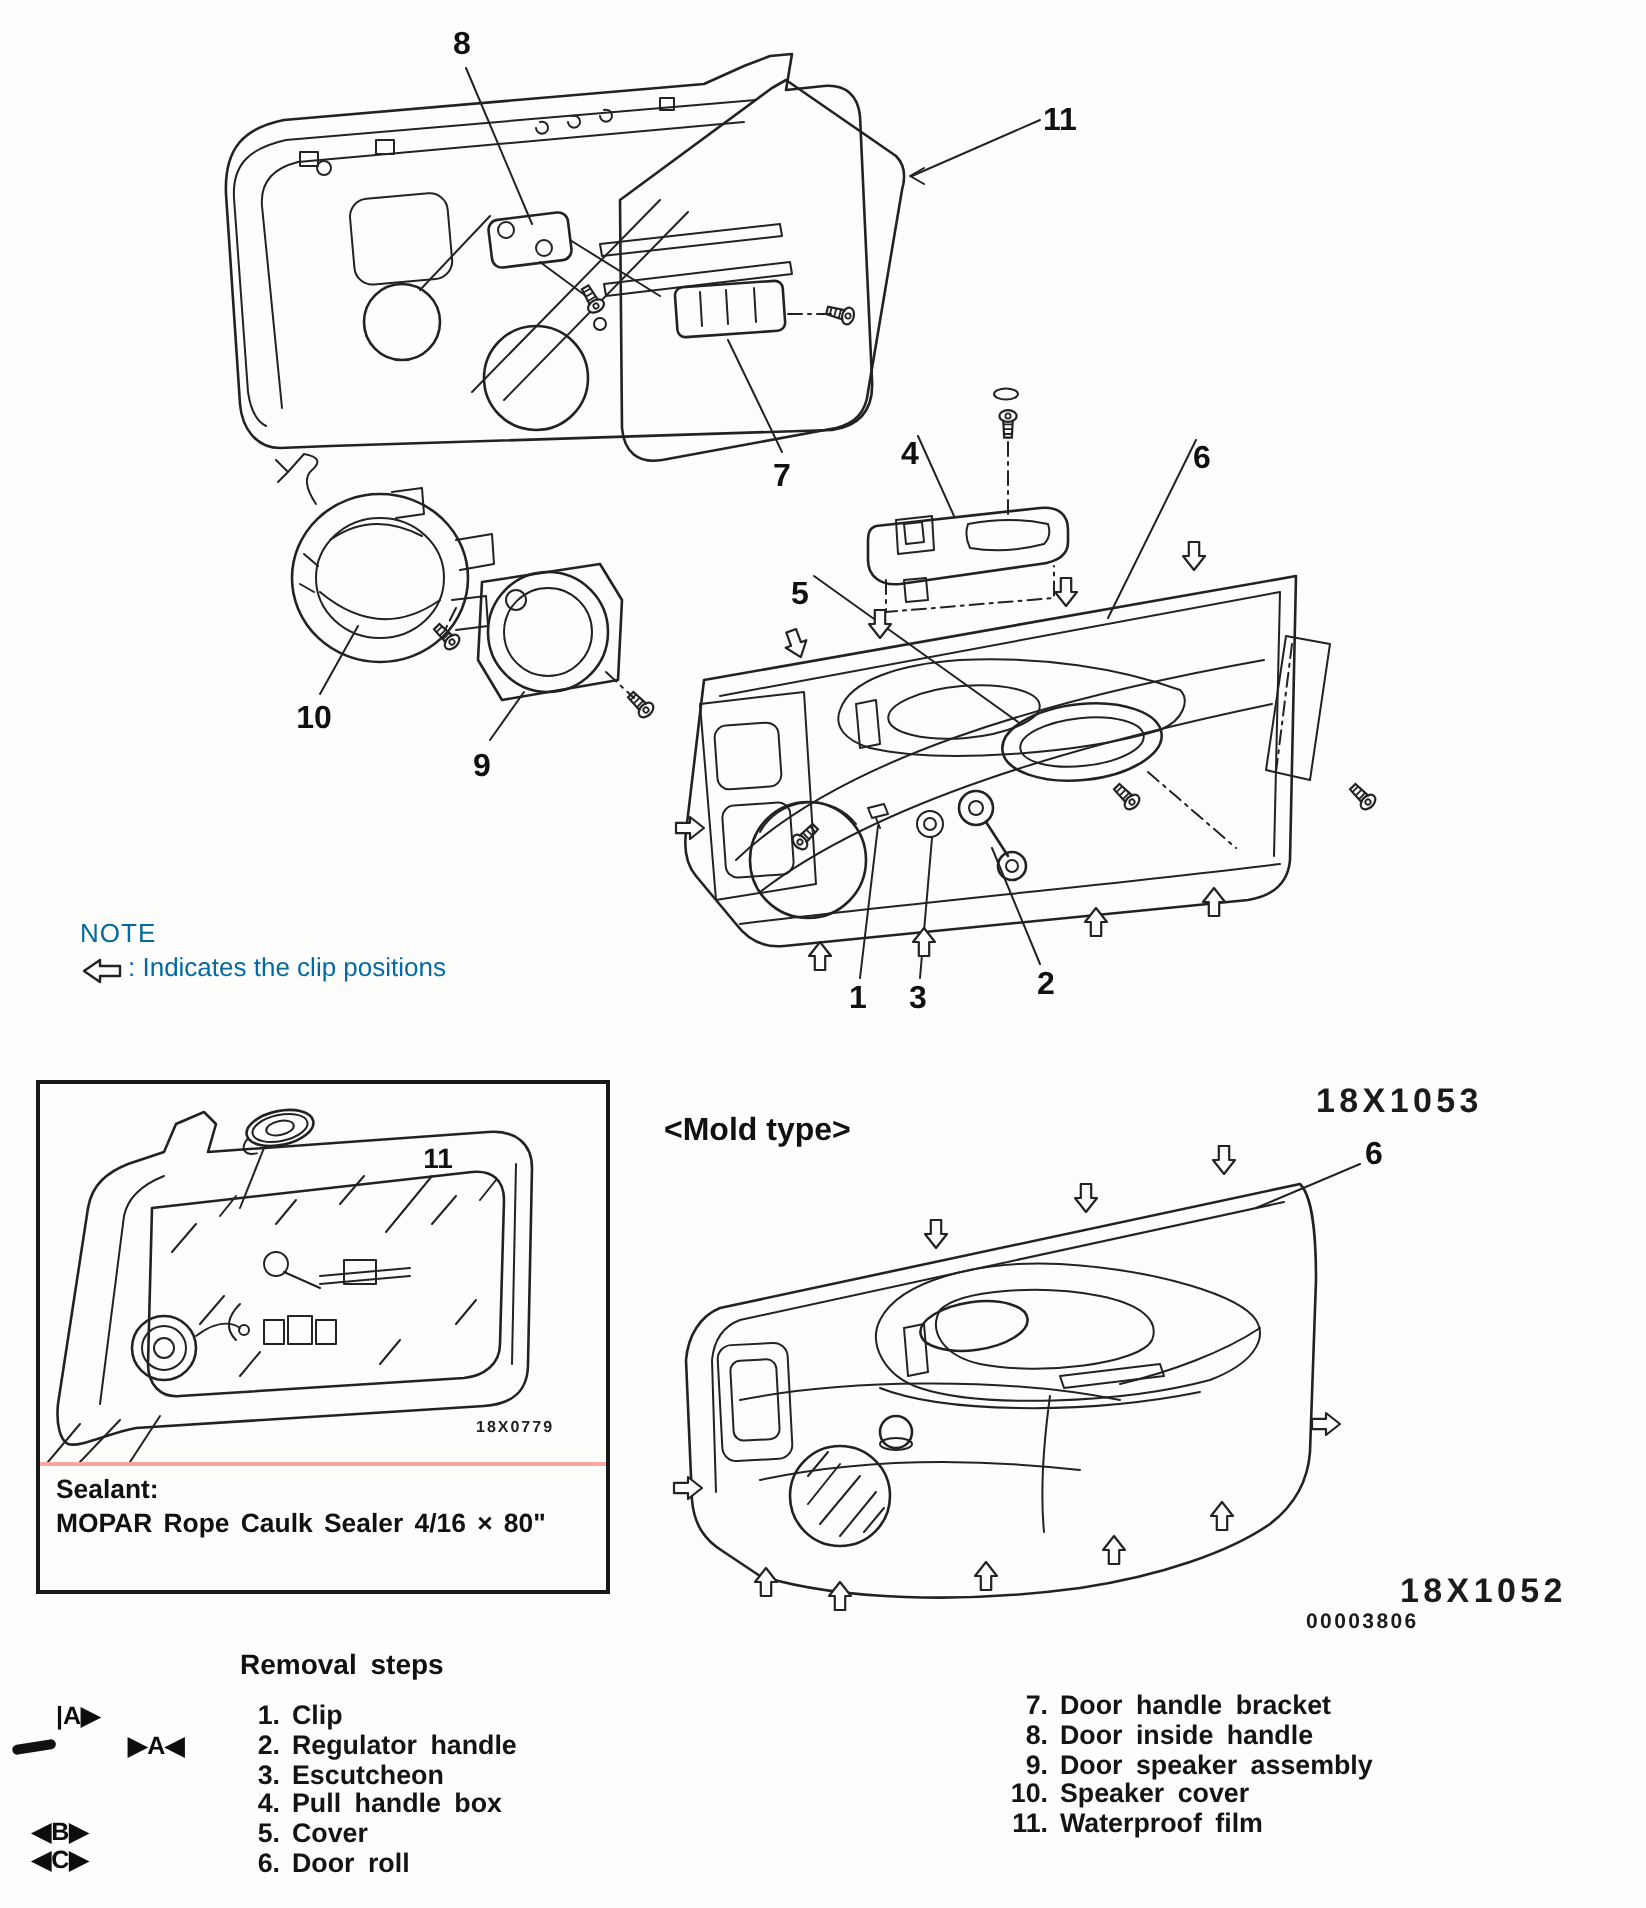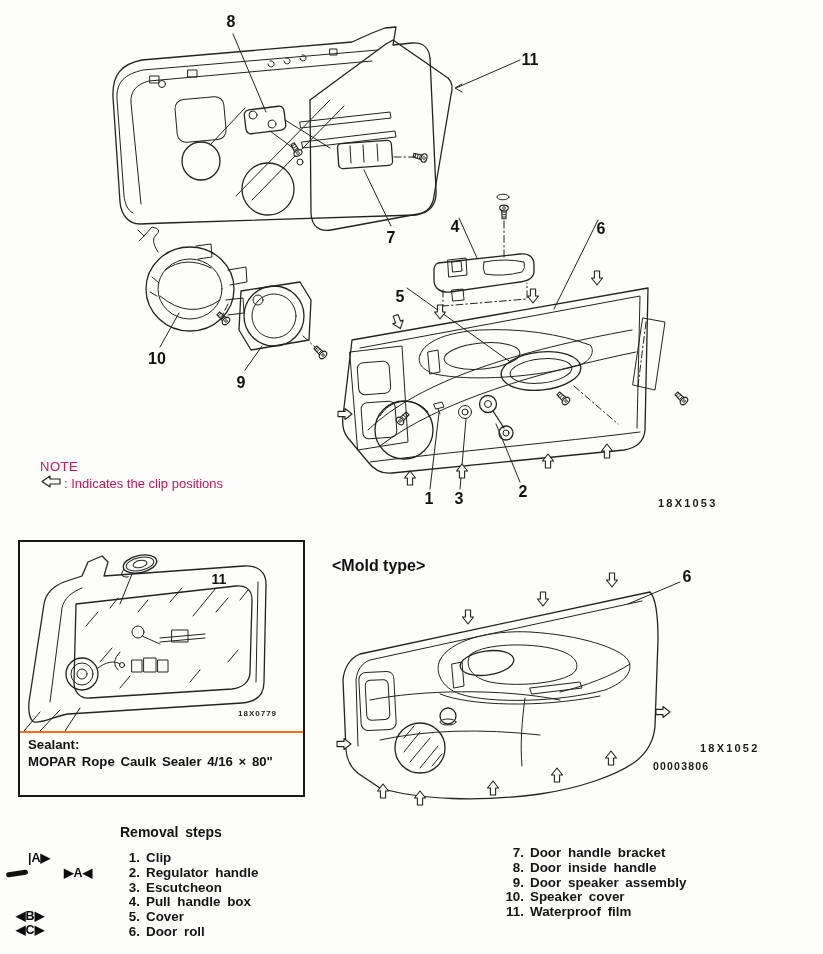--- a/index.html
+++ b/index.html
@@ -8,27 +8,27 @@
     font-family:"Liberation Sans",sans-serif;color:#161616;overflow:hidden;
     margin:0 auto;
   }
   .abs{position:absolute;}
   svg{display:block;}
   .ln{fill:none;stroke:#222;stroke-width:1.3;stroke-linejoin:round;stroke-linecap:round;}
   .thin{stroke-width:1;}
   .dd{stroke-dasharray:7 3 1.5 3;stroke-width:1;}
   .callout{font-family:"Liberation Sans",sans-serif;font-size:16px;font-weight:700;fill:#111;text-anchor:middle;}
   .svgid{font-family:"Liberation Sans",sans-serif;font-size:8px;font-weight:700;fill:#222;letter-spacing:1px;}
-  .note-block{font-size:13px;line-height:17px;color:#be185d;}
+  .note-block{font-size:13px;line-height:17px;color:#0369a1;}
   .note-title{font-weight:400;letter-spacing:.5px;}
-  .note-line{display:flex;align-items:flex-start;gap:2px;}
-  .figid{font-size:11px;font-weight:700;letter-spacing:2.2px;color:#1b1b1b;}
-  .figcode{font-size:10.5px;font-weight:700;letter-spacing:1.2px;color:#1b1b1b;}
+  .note-line{display:flex;align-items:flex-end;gap:2px;}
+  .figid{font-size:17px;font-weight:700;letter-spacing:2.2px;color:#1b1b1b;margin-top:44px;}
+  .figcode{font-size:10.5px;font-weight:700;letter-spacing:1.2px;color:#1b1b1b;margin-top:45px;}
   .inset-box{border:2px solid #181818;background:#fdfdfc;}
-  .sealant{border-top:2px solid #f97316;padding:4px 12px 0 8px;
+  .sealant{border-top:2px solid #fca5a5;padding:4px 12px 0 8px;
     font-size:13.2px;font-weight:700;line-height:16.5px;word-spacing:2px;color:#111;}
   .mold-label{font-size:16px;font-weight:700;color:#111;}
   .steps-title{font-size:14px;font-weight:700;word-spacing:3px;color:#111;text-align:center;}
   .steps-list .row{display:flex;height:14.8px;align-items:baseline;
     font-size:13.4px;font-weight:600;word-spacing:3px;color:#141414;}
   .steps-list .num{display:inline-block;text-align:right;margin-right:6px;flex:none;}
   .left-list .num{width:22px;}
   .right-list .num{width:28px;}
   .marker{position:absolute;font-size:12.5px;font-weight:700;color:#0d0d0d;white-space:nowrap;}
   .edge-dash{position:absolute;width:22px;height:4.5px;background:#111;border-radius:3px;transform:rotate(-9deg);}

